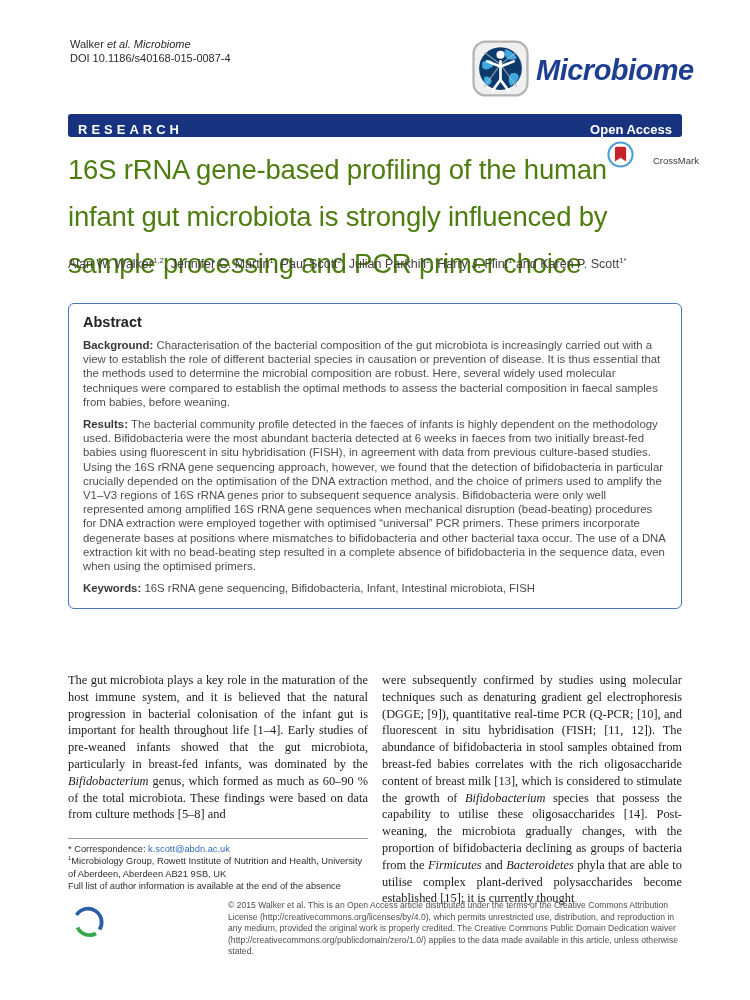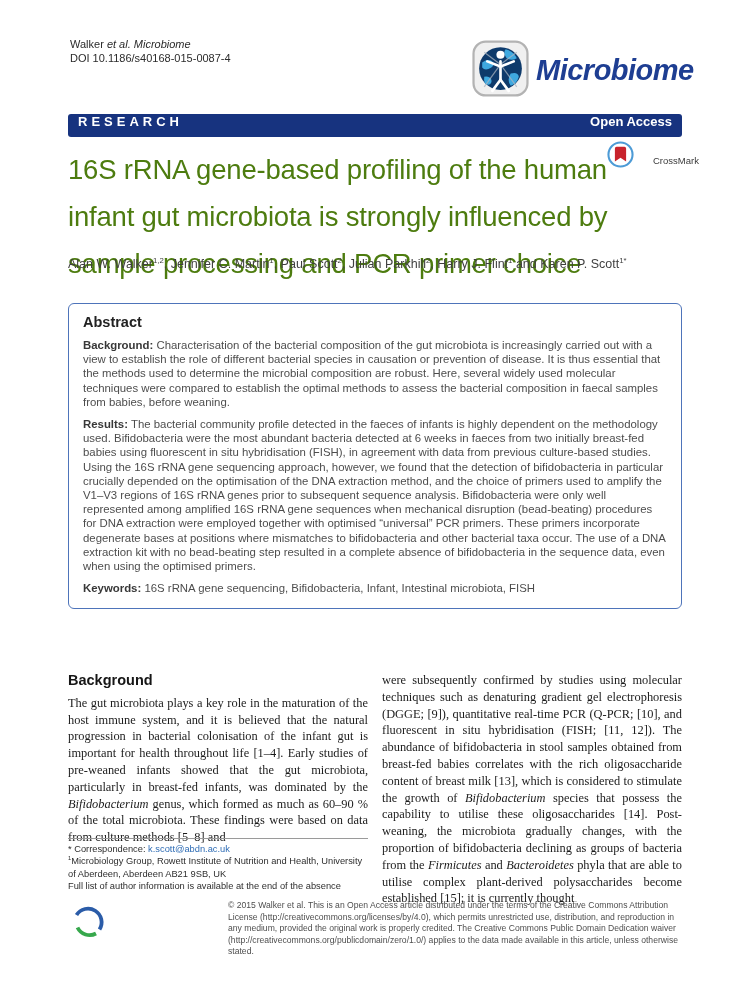--- a/index.html
+++ b/index.html
@@ -6,21 +6,21 @@
   .page{position:relative;width:714px;height:1000px;background:#fff;overflow:hidden;
         font-family:"Liberation Sans",sans-serif;color:#1c1c1c;}
 
   
   .cite{position:absolute;top:37px;left:70px;font-size:11px;line-height:14px;color:#2b2b2b;}
   .journal-logo{position:absolute;top:40px;left:472px;display:flex;align-items:center;gap:7px;}
   .journal-logo .logotype{font-size:29px;font-weight:bold;font-style:italic;color:#1e3e92;letter-spacing:-0.5px;}
 
   
   .banner{position:absolute;top:114px;left:68px;width:614px;height:23px;box-sizing:border-box;
-          background:#17337f;border-radius:3px;display:flex;align-items:flex-start;
+          background:#17337f;border-radius:3px;display:flex;align-items:flex-end;
           justify-content:space-between;padding:0 10px;color:#fff;}
   .banner .b-left{font-size:13px;font-weight:bold;letter-spacing:4px;}
   .banner .b-right{font-size:13px;font-weight:bold;}
 
   
   .title{position:absolute;top:146px;left:68px;width:560px;font-size:27.5px;line-height:47px;
          font-weight:400;color:#4d7c0f;letter-spacing:-0.2px;white-space:pre-line;}
   .crossmark{position:absolute;top:141px;left:607px;display:flex;align-items:center;gap:19px;}
   .crossmark .cm-label{font-size:9.5px;color:#3a3a3a;margin-top:7px;}
   .authors{position:absolute;top:257px;left:68px;width:614px;font-size:12.5px;color:#3f3f3f;}
@@ -116,21 +116,20 @@
   <div class="authors"><span>Alan W. Walker</span><span class="rsup">1,2</span><span>, Jennifer C. Martin</span><span class="rsup">1</span><span>, Paul Scott</span><span class="rsup">2</span><span>, Julian Parkhill</span><span class="rsup">2</span><span>, Harry J. Flint</span><span class="rsup">1</span><span> and Karen P. Scott</span><span class="rsup">1*</span></div>
 
   <div class="abstract">
     <h2>Abstract</h2>
     <p><b>Background:</b> <span>Characterisation of the bacterial composition of the gut microbiota is increasingly carried out with a view to establish the role of different bacterial species in causation or prevention of disease. It is thus essential that the methods used to determine the microbial composition are robust. Here, several widely used molecular techniques were compared to establish the optimal methods to assess the bacterial composition in faecal samples from babies, before weaning.</span></p>
     <p><b>Results:</b> <span>The bacterial community profile detected in the faeces of infants is highly dependent on the methodology used. Bifidobacteria were the most abundant bacteria detected at 6 weeks in faeces from two initially breast-fed babies using fluorescent in situ hybridisation (FISH), in agreement with data from previous culture-based studies. Using the 16S rRNA gene sequencing approach, however, we found that the detection of bifidobacteria in particular crucially depended on the optimisation of the DNA extraction method, and the choice of primers used to amplify the V1–V3 regions of 16S rRNA genes prior to subsequent sequence analysis. Bifidobacteria were only well represented among amplified 16S rRNA gene sequences when mechanical disruption (bead-beating) procedures for DNA extraction were employed together with optimised “universal” PCR primers. These primers incorporate degenerate bases at positions where mismatches to bifidobacteria and other bacterial taxa occur. The use of a DNA extraction kit with no bead-beating step resulted in a complete absence of bifidobacteria in the sequence data, even when using the optimised primers.</span></p>
     <p><b>Keywords:</b> <span>16S rRNA gene sequencing, Bifidobacteria, Infant, Intestinal microbiota, FISH</span></p>
   </div>
 
   <div class="col col1">
-    <h3>Background</h3>
     <div><span>The gut microbiota plays a key role in the maturation of the host immune system, and it is believed that the natural progression in bacterial colonisation of the infant gut is important for health throughout life [1–4]. Early studies of pre-weaned infants showed that the gut microbiota, particularly in breast-fed infants, was dominated by the </span><span class="ri">Bifidobacterium</span><span> genus, which formed as much as 60–90 % of the total microbiota. These findings were based on data from culture methods [5–8] and</span></div>
   </div>
 
   <div class="col col2">
     <div><span>were subsequently confirmed by studies using molecular techniques such as denaturing gradient gel electrophoresis (DGGE; [9]), quantitative real-time PCR (Q-PCR; [10], and fluorescent in situ hybridisation (FISH; [11, 12]). The abundance of bifidobacteria in stool samples obtained from breast-fed babies correlates with the rich oligosaccharide content of breast milk [13], which is considered to stimulate the growth of </span><span class="ri">Bifidobacterium</span><span> species that possess the capability to utilise these oligosaccharides [14]. Post-weaning, the microbiota gradually changes, with the proportion of bifidobacteria declining as groups of bacteria from the </span><span class="ri">Firmicutes</span><span> and </span><span class="ri">Bacteroidetes</span><span> phyla that are able to utilise complex plant-derived polysaccharides become established [15]; it is currently thought</span></div>
   </div>
 
   <div class="footnote">
     <div><span>* Correspondence: </span><span class="rlink">k.scott@abdn.ac.uk</span></div>
     <div><span class="rsup">1</span><span>Microbiology Group, Rowett Institute of Nutrition and Health, University of Aberdeen, Aberdeen AB21 9SB, UK</span></div>

